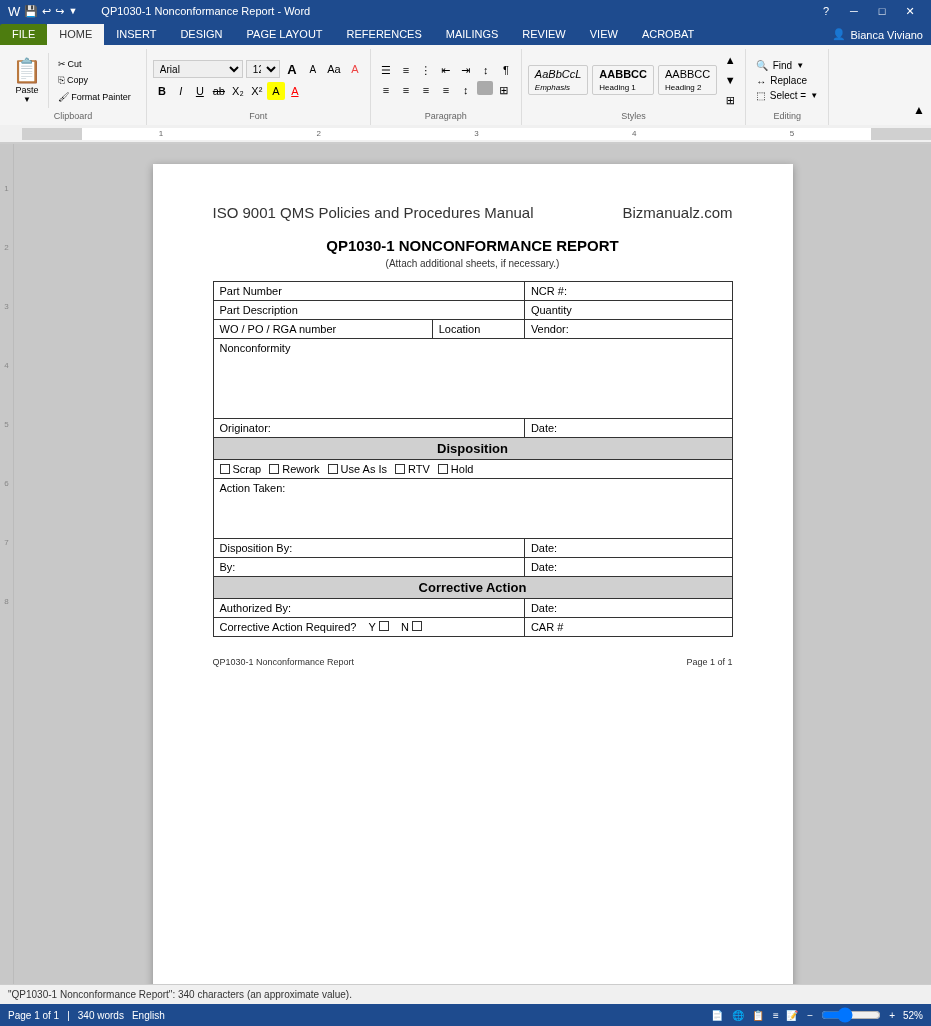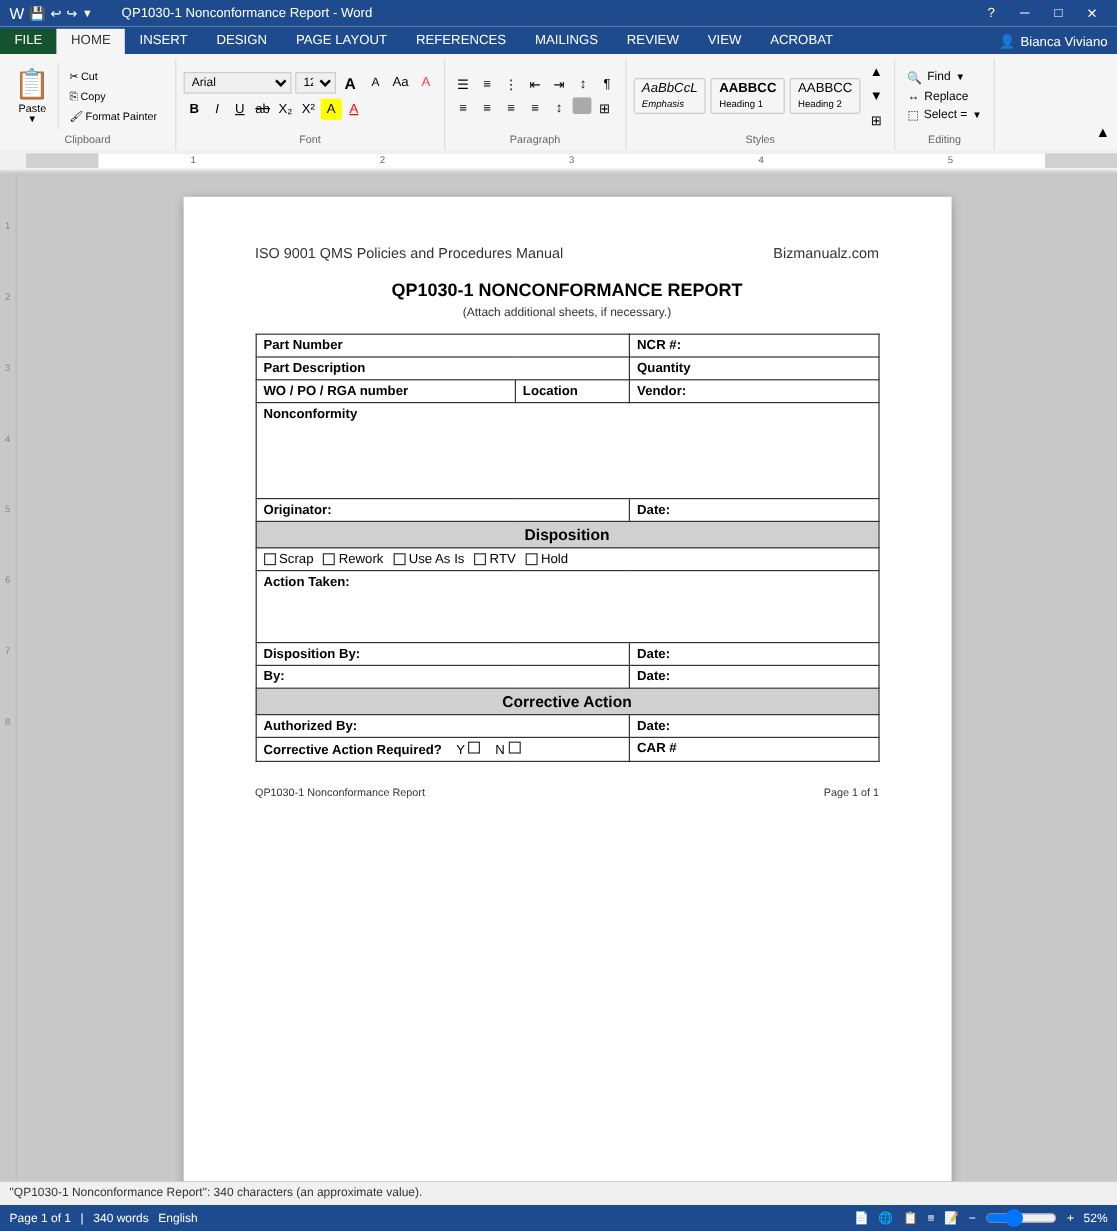--- a/index.html
+++ b/index.html
@@ -62,33 +62,33 @@
     
     .page {
       background: white;
       width: 640px;
       min-height: 800px;
       padding: 40px 60px;
       box-shadow: 0 2px 8px rgba(0,0,0,0.3);
       position: relative;
     }
 
-    .page-header { display: flex; justify-content: space-between; font-size: 12px; color: #333; margin-bottom: 16px; }
+    .page-header { display: flex; justify-content: space-between; font-size: 15px; color: #333; margin-bottom: 16px; }
 
     .doc-title { text-align: center; font-size: 15px; font-weight: bold; margin-bottom: 4px; }
     .doc-subtitle { text-align: center; font-size: 10px; color: #333; margin-bottom: 12px; }
 
     
     .form-table { width: 100%; border-collapse: collapse; font-size: 11px; }
     .form-table td, .form-table th {
       border: 1px solid #333;
       padding: 3px 6px;
       vertical-align: top;
     }
-    .field-label { font-weight: bold; }
+    .field-label { font-weight: normal; }
     .section-header {
       background: #d0d0d0;
       text-align: center;
       font-weight: bold;
       font-size: 13px;
       padding: 5px;
     }
     .tall-cell { height: 80px; }
     .action-cell { height: 60px; }
     .rework-cell { height: 140px; }
@@ -146,21 +146,21 @@
   <div style="display:flex;align-items:center;gap:2px;">
     <span class="win-btn">?</span>
     <span class="win-btn">─</span>
     <span class="win-btn">□</span>
     <span class="win-btn close">✕</span>
   </div>
 </div>
 
 <div class="ribbon">
   <div class="ribbon-tabs">
-    <span class="ribbon-tab active" style="background:#14532d;color:white;padding:4px 12px;font-size:11px;cursor:pointer;border:none;">FILE</span>
+    <span class="ribbon-tab active" style="background:#4d7c0f;color:white;padding:4px 12px;font-size:11px;cursor:pointer;border:none;">FILE</span>
     <span class="ribbon-tab" style="background:#f5f5f5;color:#333;padding:4px 12px;font-size:11px;cursor:pointer;border:none;">HOME</span>
     <span class="ribbon-tab" style="background:transparent;color:white;padding:4px 12px;font-size:11px;cursor:pointer;border:none;">INSERT</span>
     <span class="ribbon-tab" style="background:transparent;color:white;padding:4px 12px;font-size:11px;cursor:pointer;border:none;">DESIGN</span>
     <span class="ribbon-tab" style="background:transparent;color:white;padding:4px 12px;font-size:11px;cursor:pointer;border:none;">PAGE LAYOUT</span>
     <span class="ribbon-tab" style="background:transparent;color:white;padding:4px 12px;font-size:11px;cursor:pointer;border:none;">REFERENCES</span>
     <span class="ribbon-tab" style="background:transparent;color:white;padding:4px 12px;font-size:11px;cursor:pointer;border:none;">MAILINGS</span>
     <span class="ribbon-tab" style="background:transparent;color:white;padding:4px 12px;font-size:11px;cursor:pointer;border:none;">REVIEW</span>
     <span class="ribbon-tab" style="background:transparent;color:white;padding:4px 12px;font-size:11px;cursor:pointer;border:none;">VIEW</span>
     <span class="ribbon-tab" style="background:transparent;color:white;padding:4px 12px;font-size:11px;cursor:pointer;border:none;">ACROBAT</span>
     <div style="flex:1;"></div>

